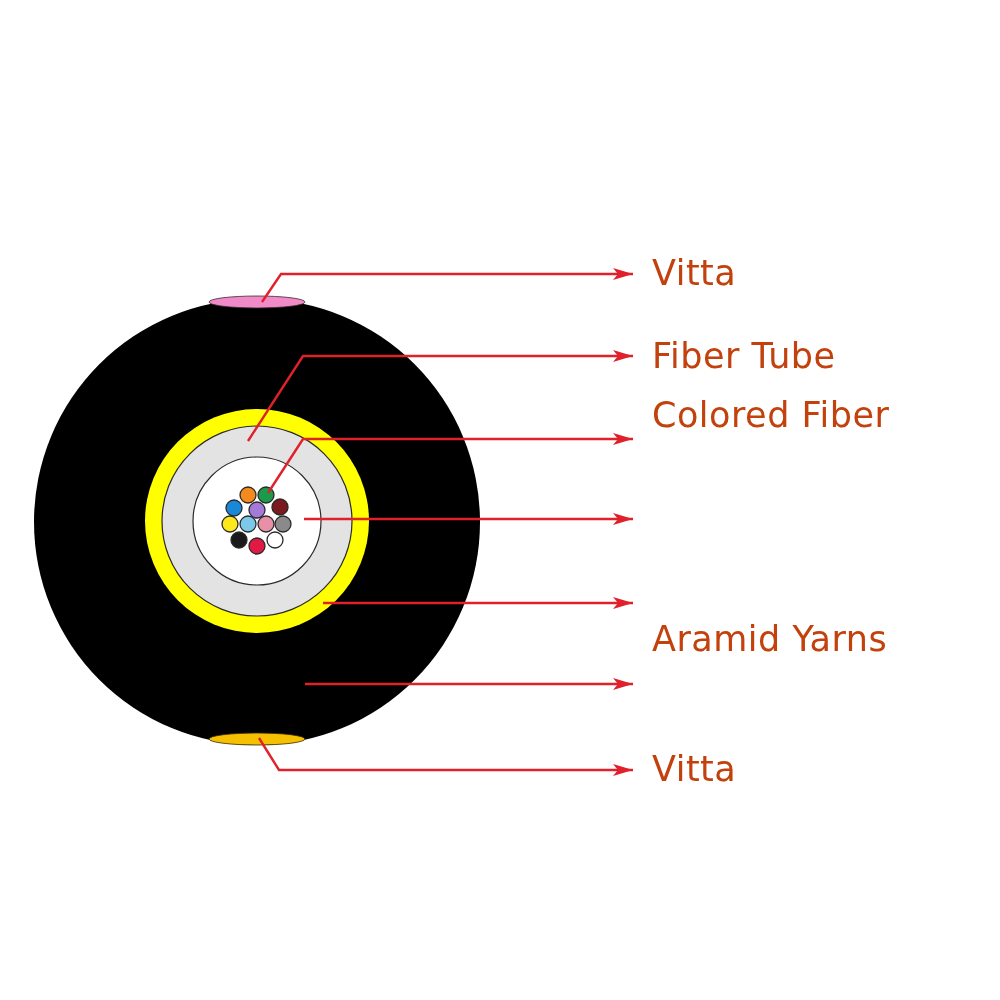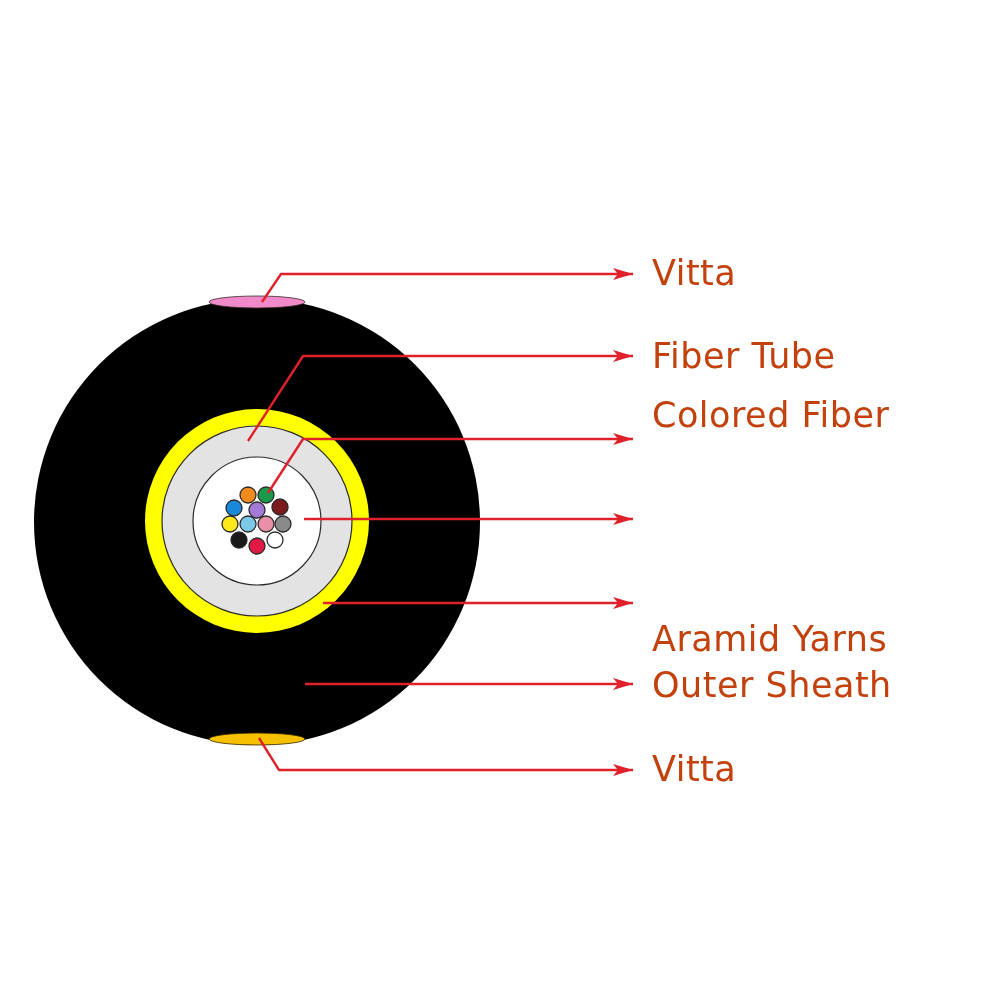--- a/index.html
+++ b/index.html
@@ -62,15 +62,14 @@
       <polyline points="305,684 633,684" marker-end="url(#arrowhead)"></polyline>
       <polyline points="259,738 279,770 633,770" marker-end="url(#arrowhead)"></polyline>
     </g>
   </svg>
 
   
   <div class="label" style="top:253px;">Vitta</div>
   <div class="label" style="top:336px;">Fiber Tube</div>
   <div class="label" style="top:395px;text-align:right;">Colored Fiber</div>
   <div class="label" style="top:583px;margin-top:36px;">Aramid Yarns</div>
-  <div class="label" style="top:665px;">Outer Sheath</div>
   <div class="label" style="top:749px;">Vitta</div>
 </div>
 
 </body></html>

